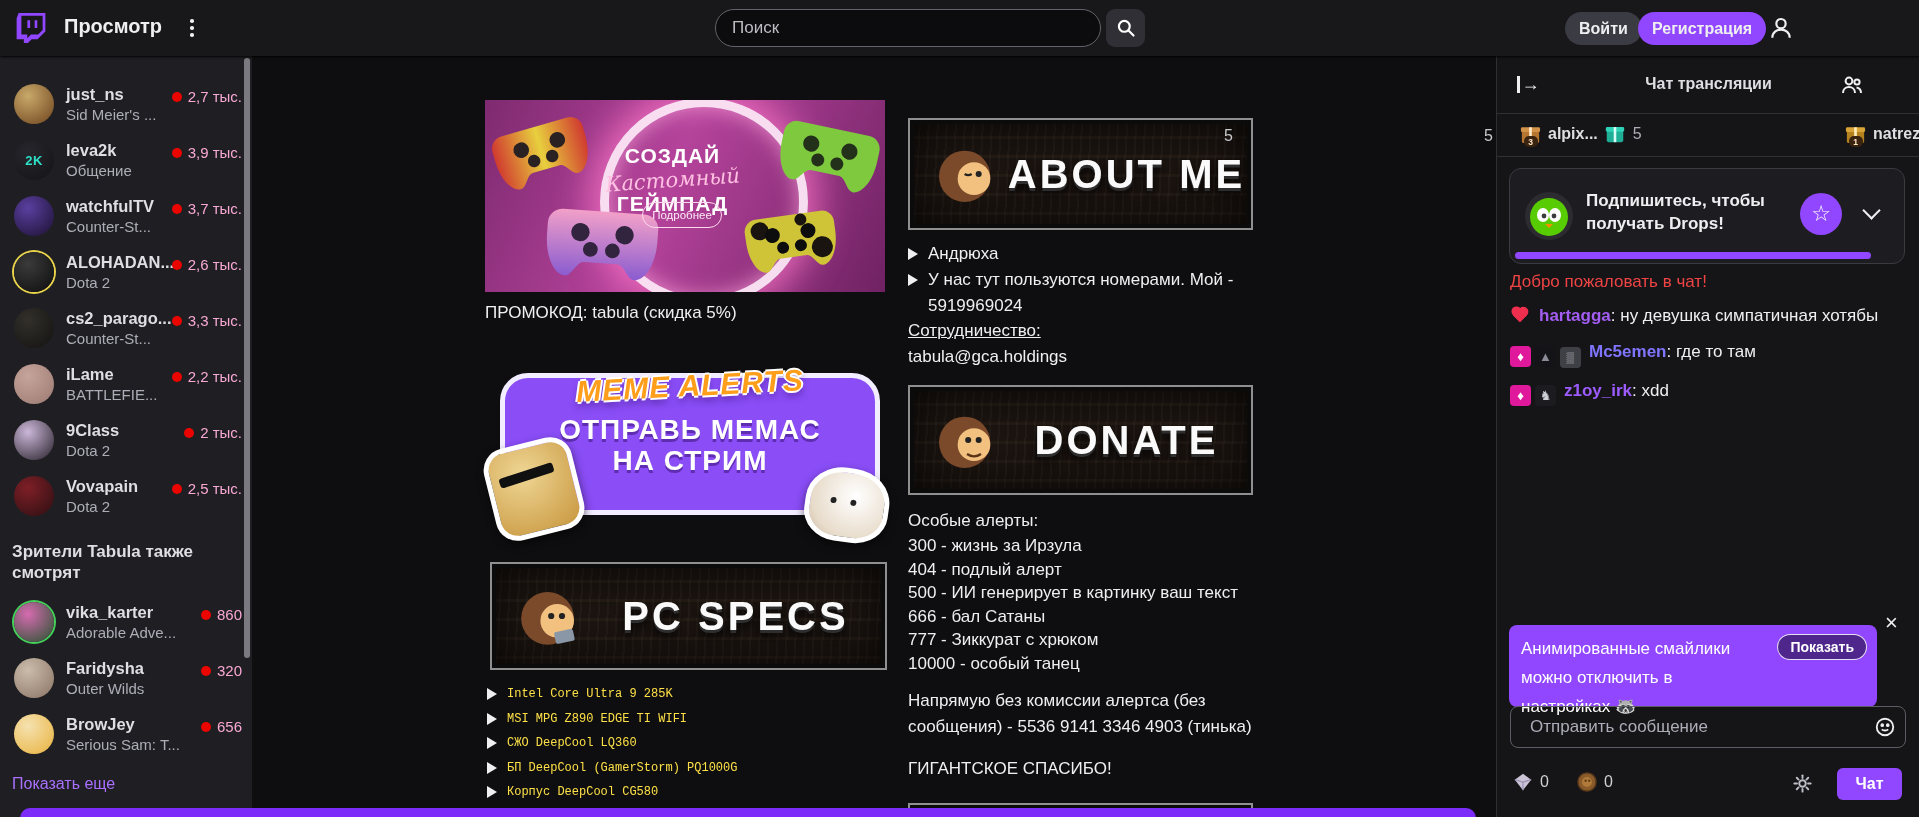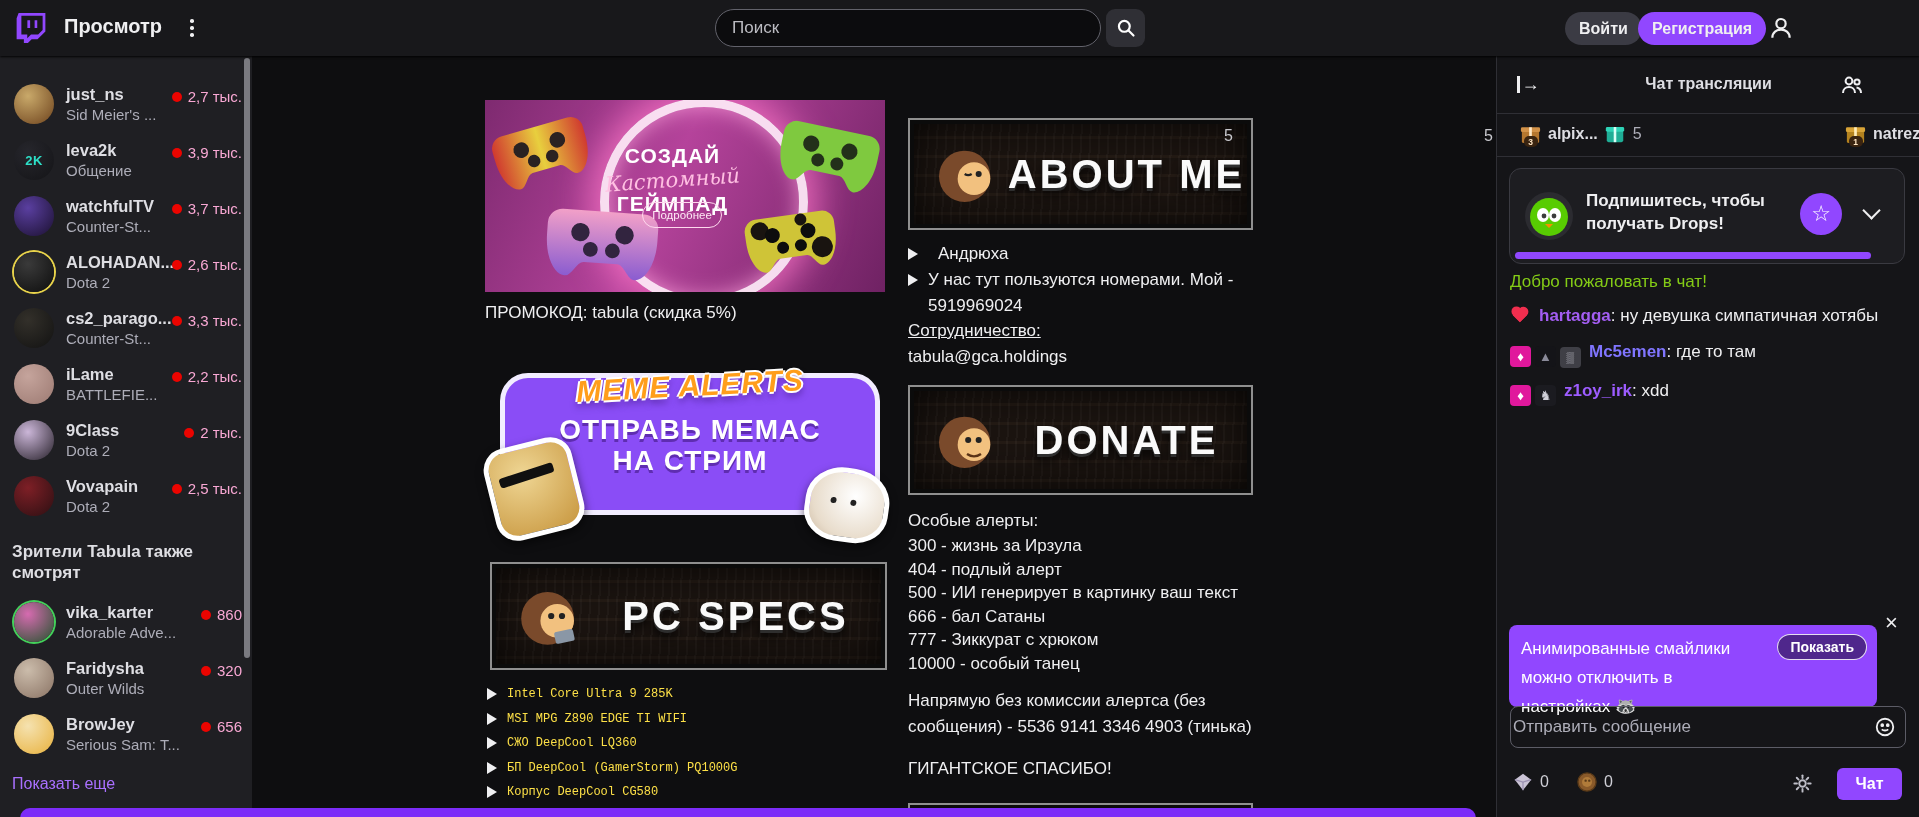--- a/index.html
+++ b/index.html
@@ -94,21 +94,21 @@
   
   #drops{position:absolute;left:12px;top:112px;width:394px;height:94px;background:#1d1d21;border:1px solid #3a3a41;border-radius:12px;}
   #drops-avatar{position:absolute;left:14px;top:22px;}
   #drops-t1{position:absolute;left:76px;top:22px;font-size:17px;font-weight:700;color:#efeff1;}
   #drops-t2{position:absolute;left:76px;top:45px;font-size:17px;font-weight:700;color:#efeff1;}
   #drops-star{position:absolute;right:62px;top:24px;width:42px;height:42px;border-radius:50%;background:#9147ff;
     display:flex;align-items:center;justify-content:center;font-size:22px;color:#fff;cursor:pointer;}
   #drops-chevron{position:absolute;right:26px;top:35px;width:11px;height:11px;border-right:2.5px solid #efeff1;border-bottom:2.5px solid #efeff1;
     transform:rotate(45deg);cursor:pointer;}
   #drops-progress{position:absolute;left:5px;bottom:4px;width:356px;height:7px;border-radius:4px;background:#9147ff;}
-  #welcome-line{position:absolute;left:13px;top:216px;font-size:17px;color:#84cc16;}
+  #welcome-line{position:absolute;left:13px;top:216px;font-size:17px;color:#ef4444;}
   #messages{position:absolute;left:13px;top:246px;width:398px;}
   .msg{font-size:17px;line-height:27px;color:#efeff1;margin-bottom:9px;}
   .badges{margin-right:4px;}
   .cbadge{display:inline-flex;width:21px;height:21px;border-radius:4px;margin-right:4px;align-items:center;justify-content:center;
     font-size:13px;vertical-align:-4px;}
   .b-diamond{background:#e0189c;color:#fff;}
   .b-wizard{background:#141418;color:#8a8a99;}
   .b-pixel{background:#3f3f46;color:#bfbfc8;font-size:11px;}
   .b-knight{background:#1b1b20;color:#cfcfd8;}
   .heart-badge{position:relative;display:inline-block;width:19px;height:17px;margin-right:6px;vertical-align:-2px;}
@@ -118,21 +118,21 @@
   .msg-user{font-weight:700;cursor:pointer;margin-top:21px;}
   
   #notice{position:absolute;left:12px;top:552px;width:368px;height:82px;border-radius:8px;background:#9147ff;padding:9px 12px;box-sizing:border-box;margin-top:17px;}
   .notice-line{font-size:17px;color:#fff;line-height:29px;display:block;}
   #notice-btn{position:absolute;right:10px;top:9px;height:26px;border-radius:14px;background:rgba(0,0,0,.45);border:1px solid rgba(255,255,255,.85);
     color:#fff;font-size:14px;font-weight:700;padding:0 12px;cursor:pointer;font-family:inherit;}
   #notice-close{position:absolute;left:388px;top:556px;font-size:22px;color:#efeff1;cursor:pointer;line-height:22px;}
   
   #chat-input-wrap{position:absolute;left:13px;top:650px;width:396px;height:42px;}
   #chat-input{width:100%;height:100%;box-sizing:border-box;background:transparent;border:1px solid #5c5c66;border-radius:8px;
-    color:#dedee3;font-size:17px;padding:0 40px 0 2px;outline:none;font-family:inherit;}
+    color:#dedee3;font-size:17px;padding:0 40px 0 19px;outline:none;font-family:inherit;}
   #chat-input::placeholder{color:#adadb8;}
   #smiley{position:absolute;right:10px;top:10px;cursor:pointer;}
   #chat-bottom{position:absolute;left:0;top:706px;width:423px;height:44px;}
   .count-txt{font-size:16px;color:#cfcfd6;vertical-align:middle;}
   #gem-group{position:absolute;left:16px;top:10px;display:flex;align-items:center;gap:7px;cursor:pointer;}
   #coin-group{position:absolute;left:80px;top:10px;display:flex;align-items:center;gap:7px;cursor:pointer;}
   #gear-icon{position:absolute;left:294px;top:10px;cursor:pointer;}
   #chat-send{position:absolute;left:340px;top:6px;width:65px;height:32px;border:none;border-radius:6px;background:#9147ff;
     color:#fff;font-size:16px;font-weight:700;cursor:pointer;font-family:inherit;}
   
@@ -408,21 +408,21 @@
   <div class="wood abs" style="left:908px;top:118px;width:341px;height:108px;">
     <svg class="hedgehog" width="70" height="70" viewBox="0 0 60 60">
       <circle cx="28" cy="32" r="22" fill="#7a4a2b"></circle>
         <circle cx="36" cy="34" r="14" fill="#f2c17f"></circle>
       <circle cx="40" cy="30" r="2.6" fill="#222"></circle>
         <path d="M28 30q3 2 6 0" stroke="#222" stroke-width="2" fill="none"></path>
     </svg>
     <div class="panel-title">ABOUT ME</div>
   </div>
   <div class="abs" id="about-list" style="left:908px;top:241px;width:352px;">
-      <div class="body-text" style="display: flex; align-items: flex-start; gap: 10px;">
+      <div class="body-text" style="display: flex; align-items: flex-start;">
         <span class="tri" style="margin-top: 7px;"></span>
         <span class="spec-text" style="flex: 1 1 0%;">Андрюха</span>
       </div>
       <div class="body-text" style="display: flex; align-items: flex-start;">
         <span class="tri" style="margin-top: 7px;"></span>
         <span class="spec-text" style="flex: 1 1 0%;">У нас тут пользуются номерами. Мой - 5919969024</span>
       </div>
     </div>
   <div class="abs body-text" style="left:908px;top:318px;text-decoration:underline;">Сотрудничество:</div>
   <div class="abs body-text" style="left:908px;top:344px;">tabula@gca.holdings</div>

